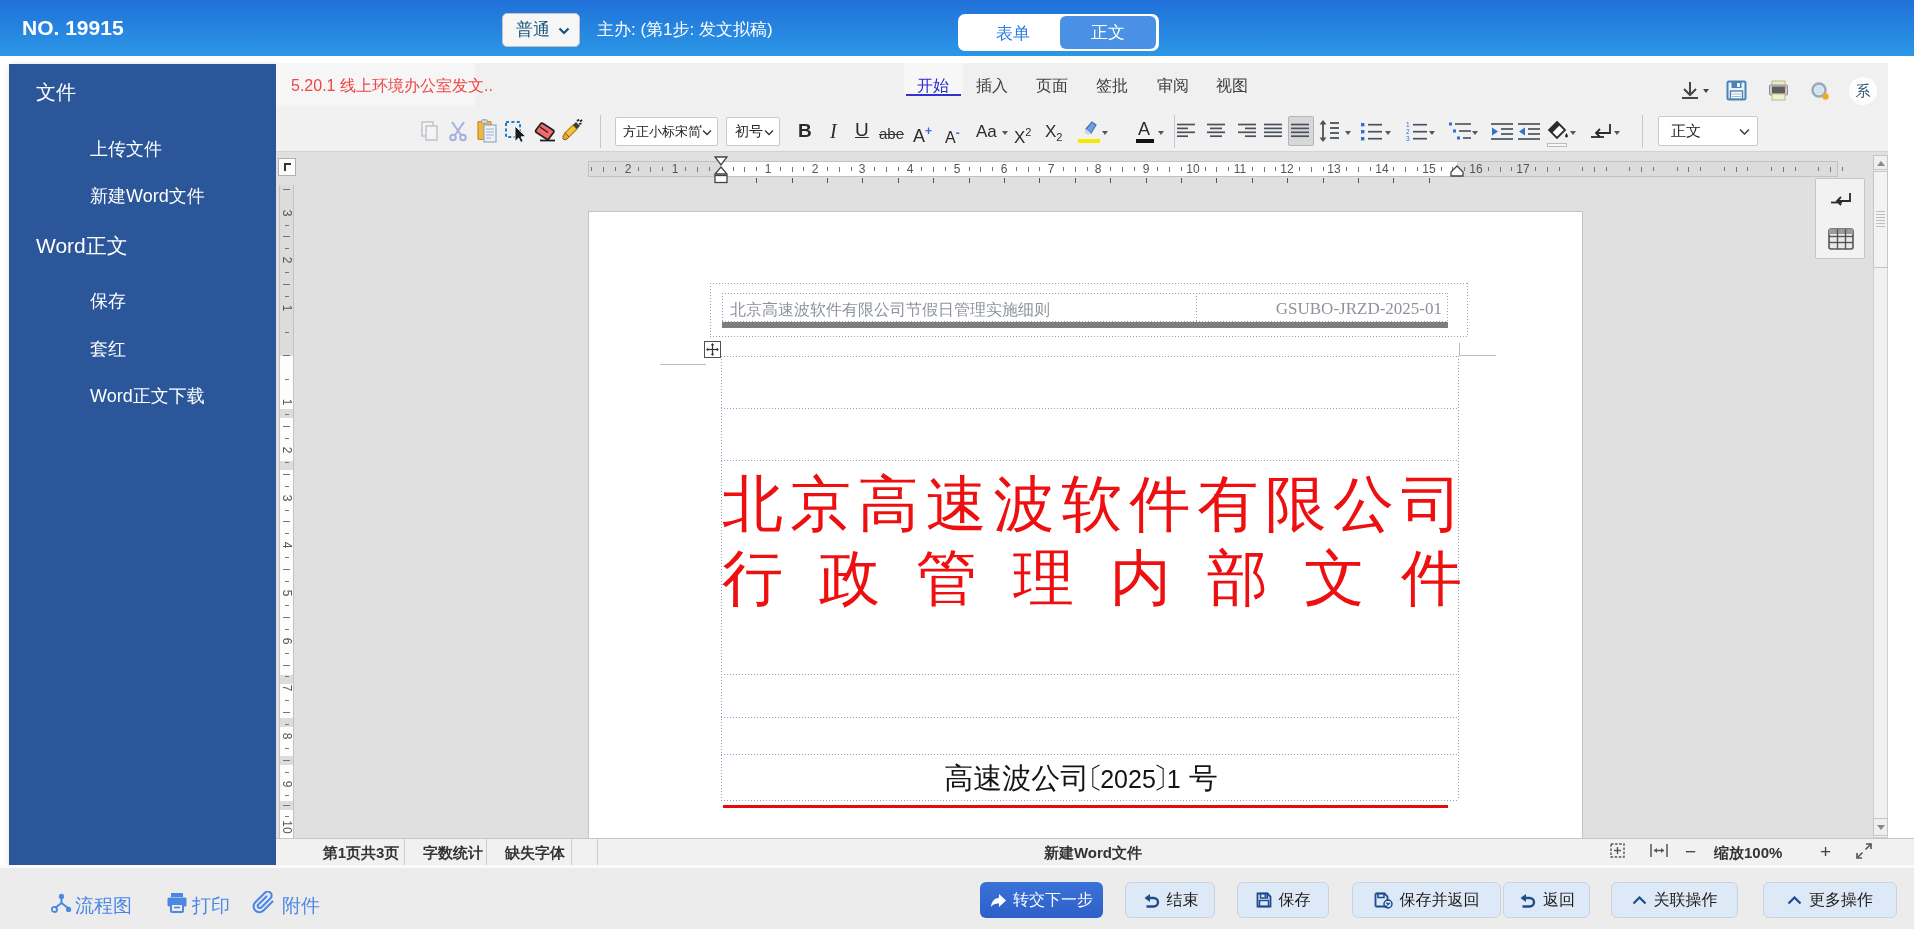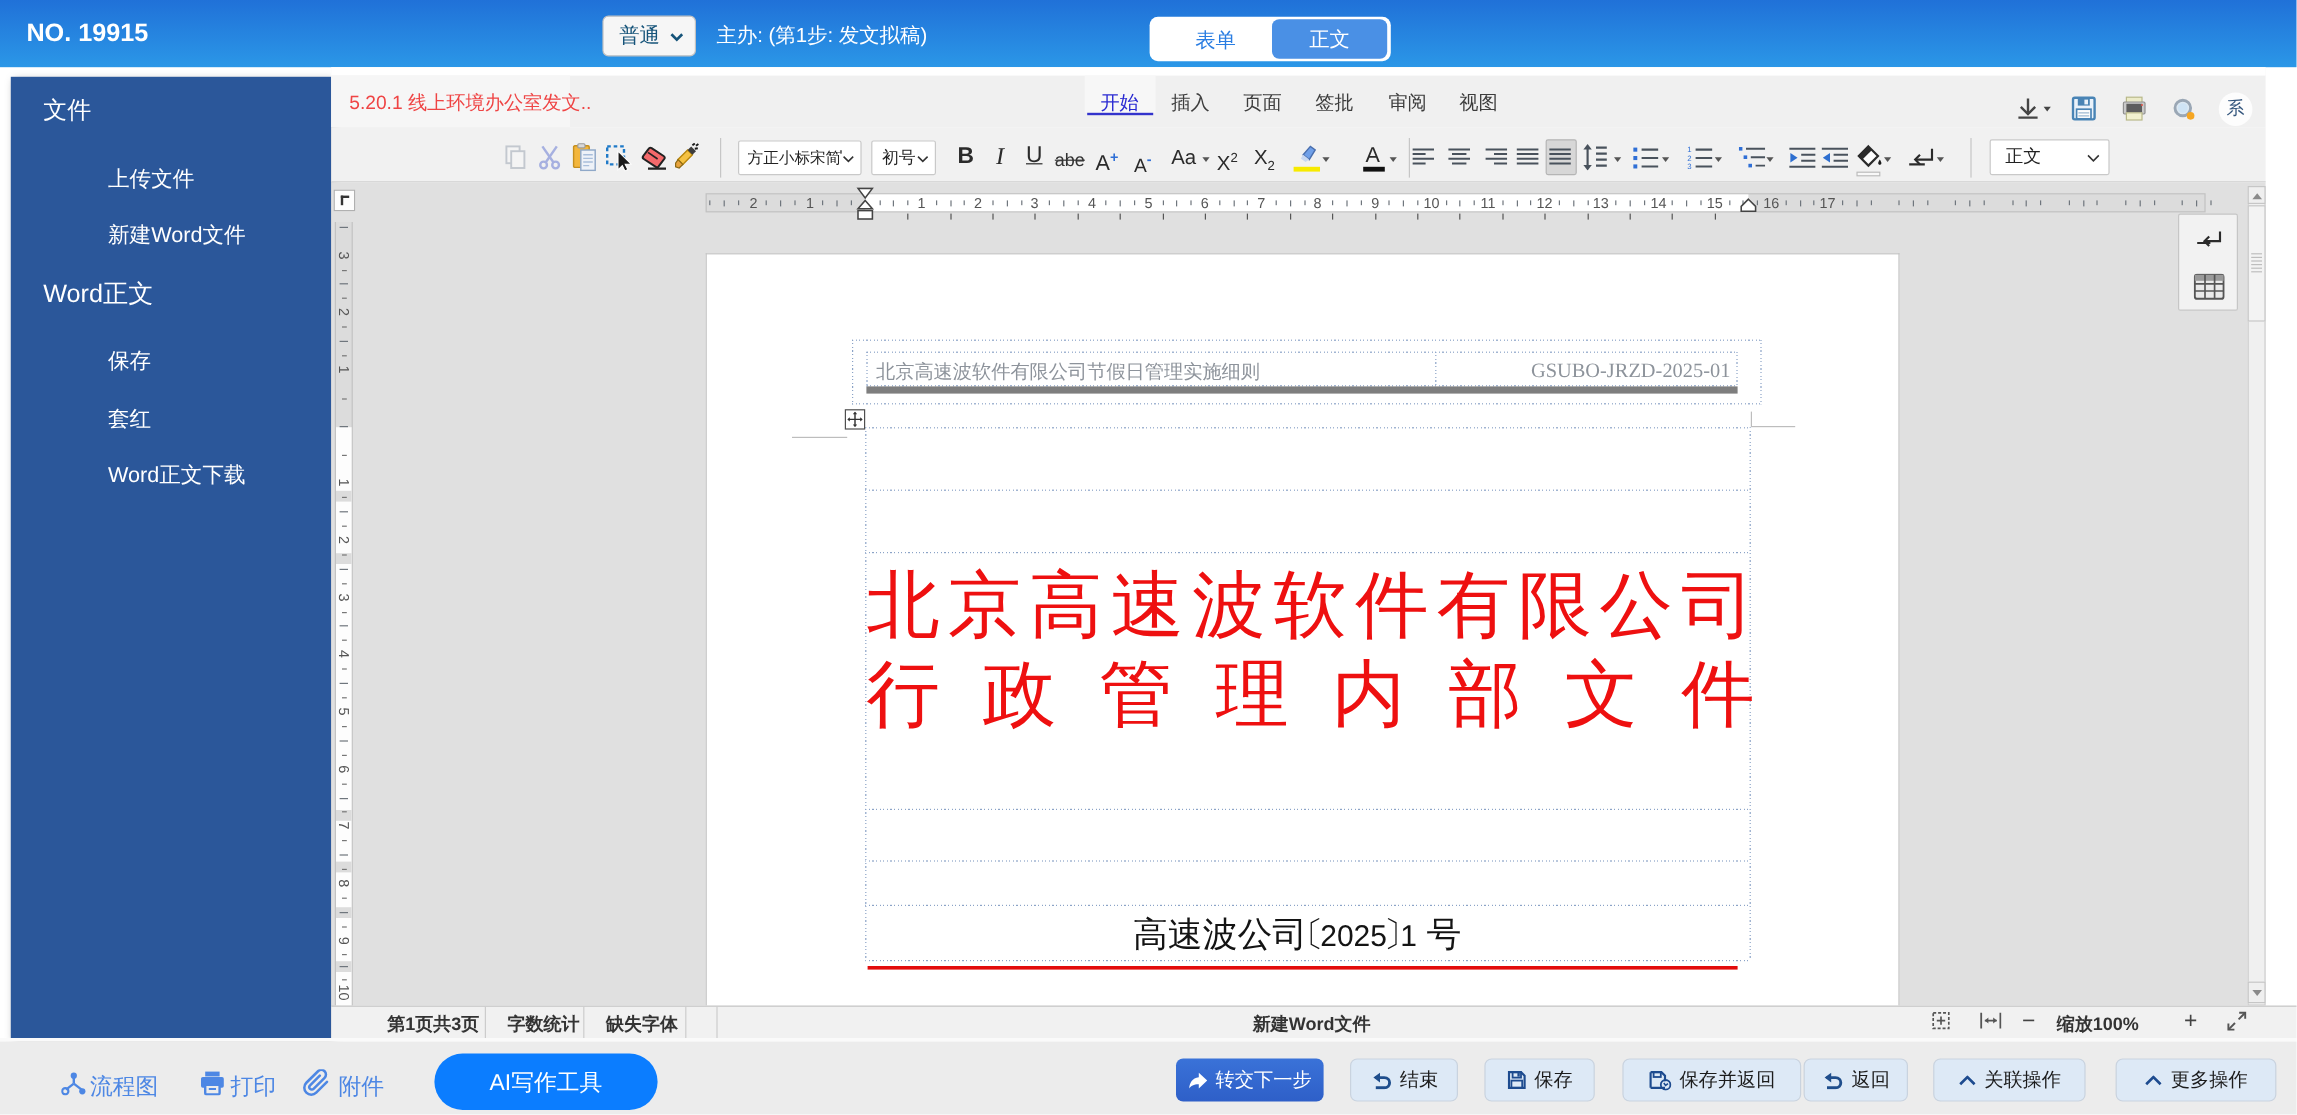--- a/index.html
+++ b/index.html
@@ -619,21 +619,20 @@
       <rect x="5" y="1" width="12" height="4" fill="#4d87e4"></rect>
       <rect x="1.5" y="5.5" width="19" height="9" rx="1.5" fill="#4d87e4"></rect>
       <rect x="5" y="12" width="12" height="8" rx="1" fill="#ececec" stroke="#4d87e4" stroke-width="2"></rect>
       <line x1="8" y1="15.5" x2="14" y2="15.5" stroke="#4d87e4" stroke-width="1.6"></line>
     </svg>
 <div class="abs" style="left:192px;top:893px;color:#4d87e4;font-size:19px;">打印</div>
 <svg class="abs" style="left:252px;top:891px;" width="24" height="23" viewBox="0 0 24 23">
       <path d="M20.5,10.5 L11.5,19.5 C9.2,21.8 5.6,21.8 3.3,19.5 C1,17.2 1,13.6 3.3,11.3 L13,1.7 C14.5,0.2 17,0.2 18.5,1.7 C20,3.2 20,5.7 18.5,7.2 L9.3,16.4 C8.5,17.2 7.2,17.2 6.4,16.4 C5.6,15.6 5.6,14.3 6.4,13.5 L14.5,5.4" fill="none" stroke="#4d87e4" stroke-width="2.1" stroke-linecap="round"></path>
     </svg>
 <div class="abs" style="left:282px;top:893px;color:#4d87e4;font-size:19px;">附件</div>
-<div class="abs" style="left:362px;top:878px;width:186px;height:47px;border-radius:24px;background:#0b7dff;color:#fff;font-size:19px;display:flex;align-items:center;justify-content:center;">AI写作工具</div>
 <div class="abs" style="left:980px;top:882px;width:123px;height:36px;background:linear-gradient(180deg,#3a72d8,#2e5fc8);border-radius:6px;color:#fff;font-size:16px;display:flex;align-items:center;justify-content:center;gap:6px;"><svg width="17" height="15" viewBox="0 0 17 15">
         <path d="M9,1 L16,7.5 L9,14 L9,10.5 C4.5,10.5 2.5,12 1,14 C1.3,9.5 3.5,5.5 9,4.8 Z" fill="#fff"></path>
       </svg>转交下一步</div>
 <div class="btn2" style="left:1125px;top:882px;width:90px;">
       <svg width="18" height="15" viewBox="0 0 18 15">
         <path d="M8,1 L2.5,5 L8,9" fill="#1f4e8c"></path>
         <path d="M4,5 L11.5,5 C17.5,5 17.5,13.5 11.5,13.5 L4.5,13.5" fill="none" stroke="#1f4e8c" stroke-width="2.4"></path>
       </svg>
       <span>结束</span>
     </div>

